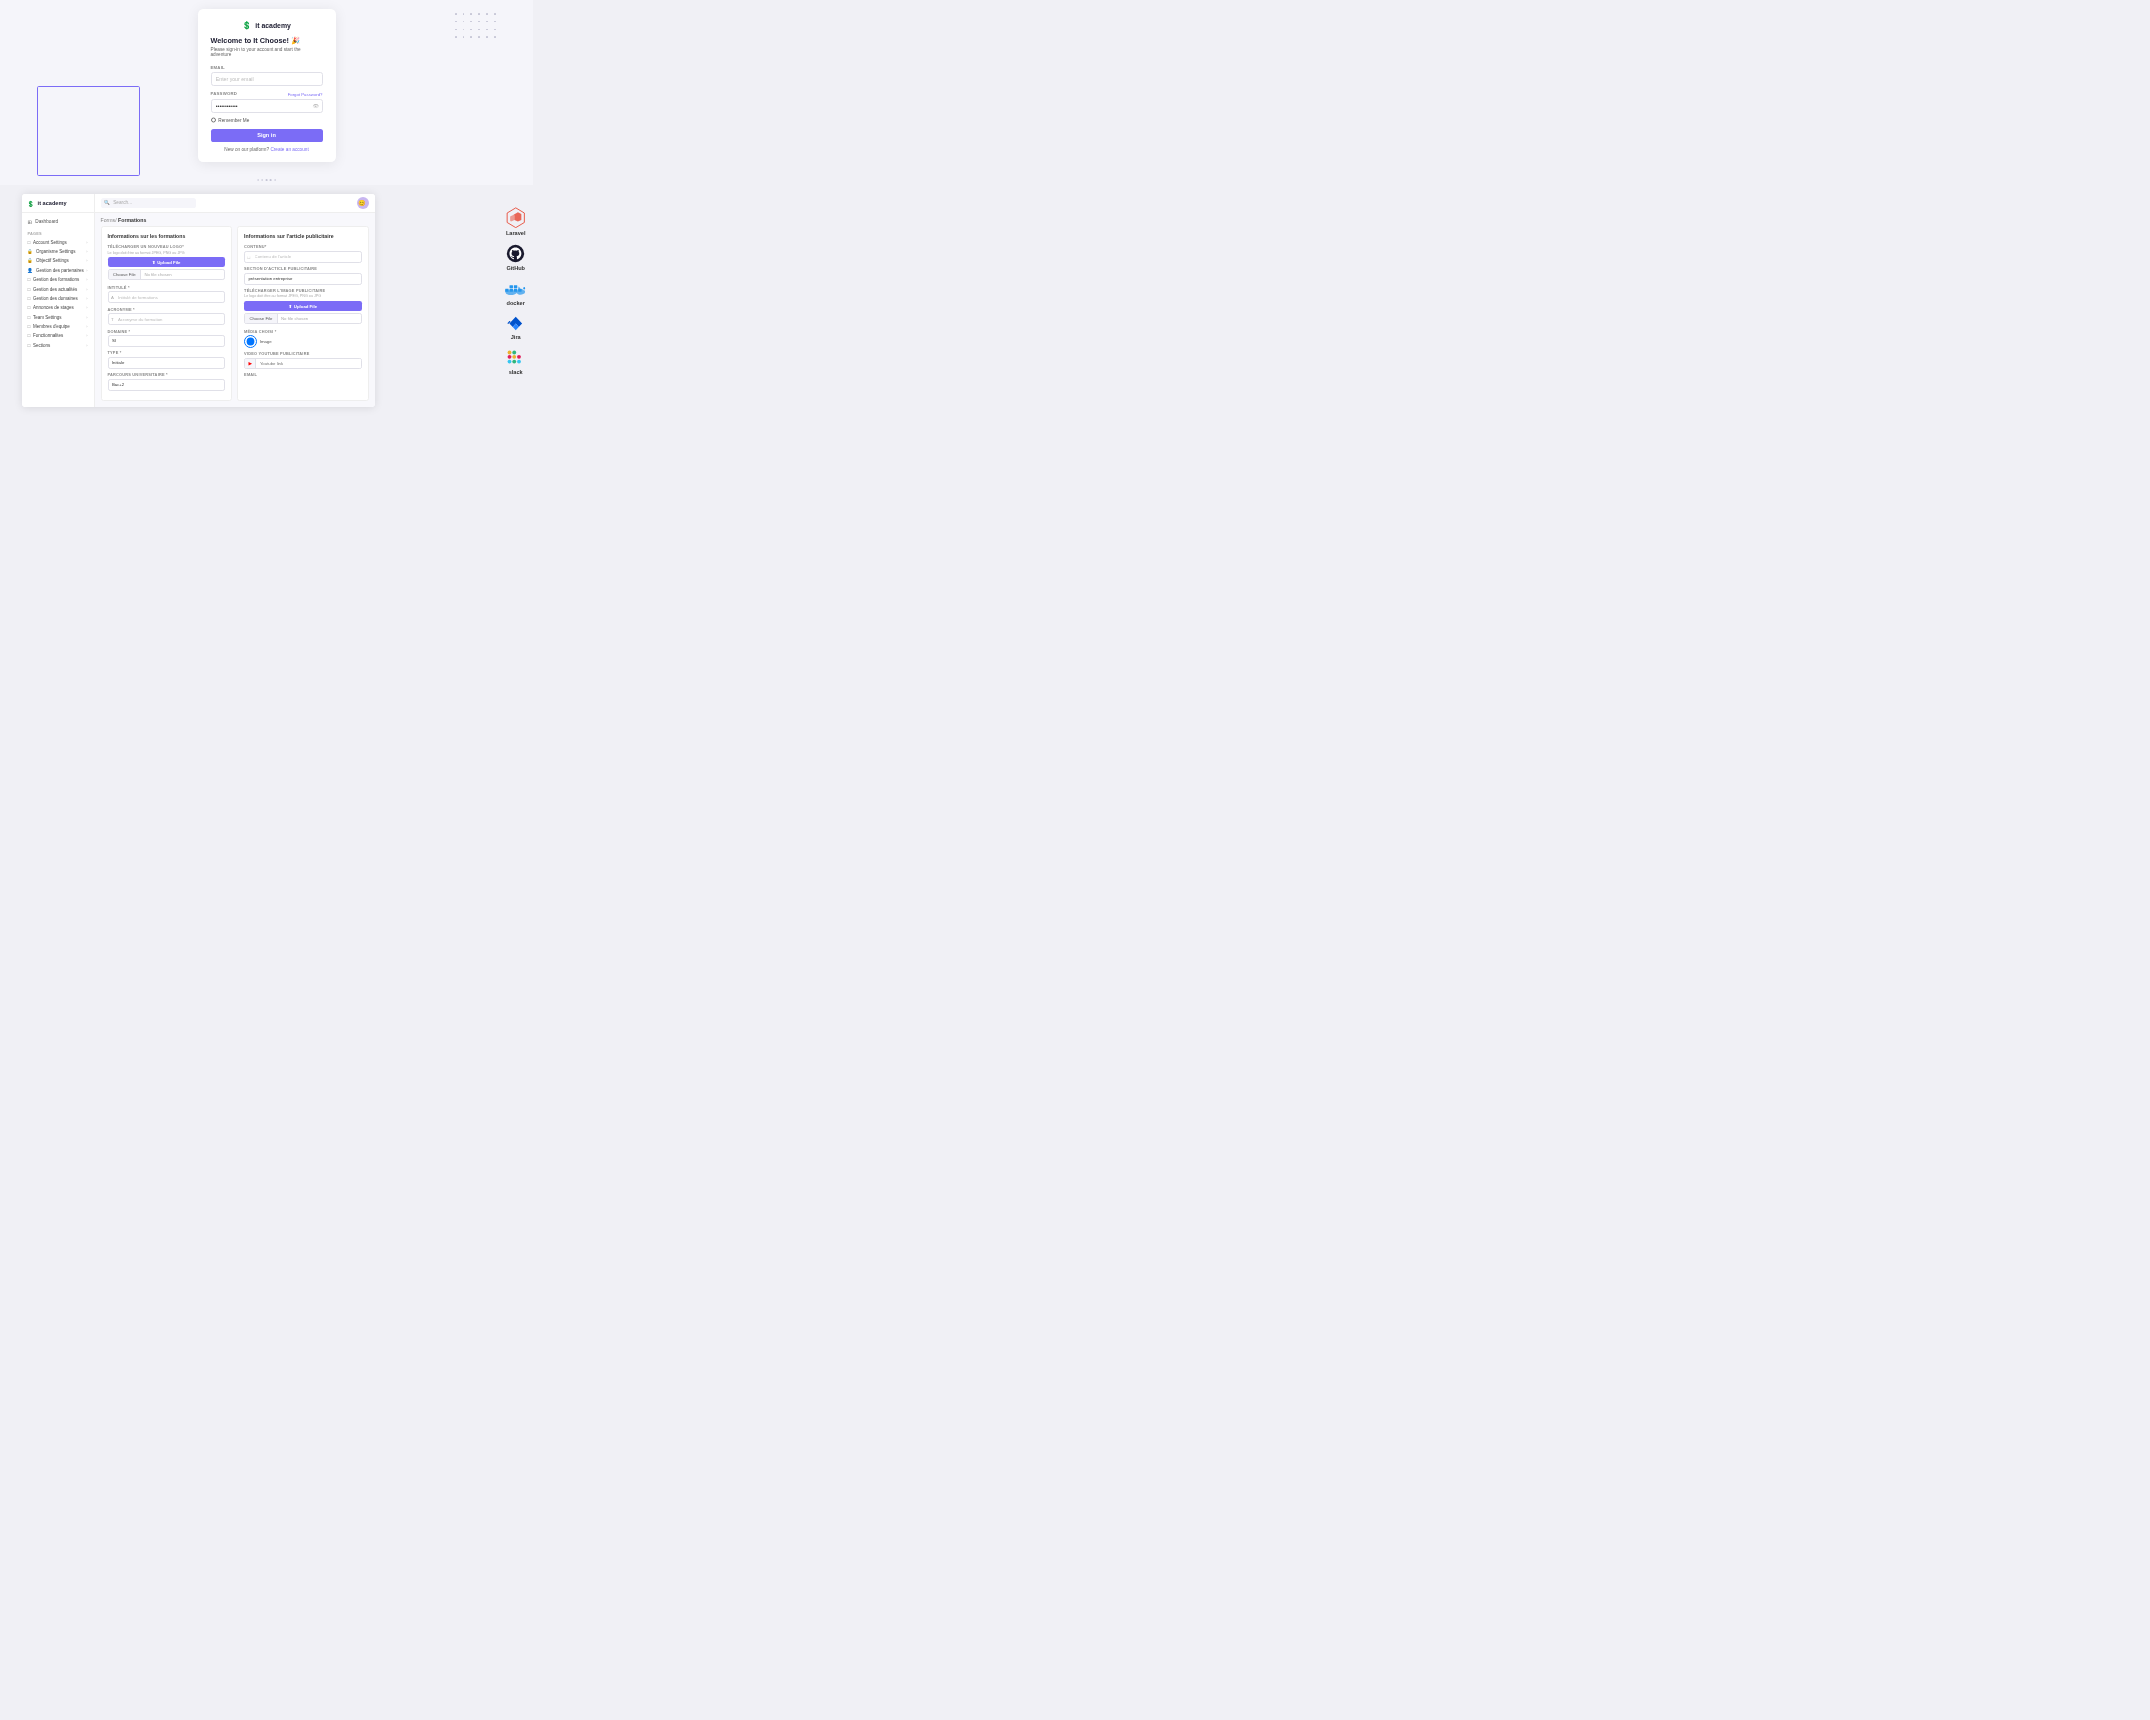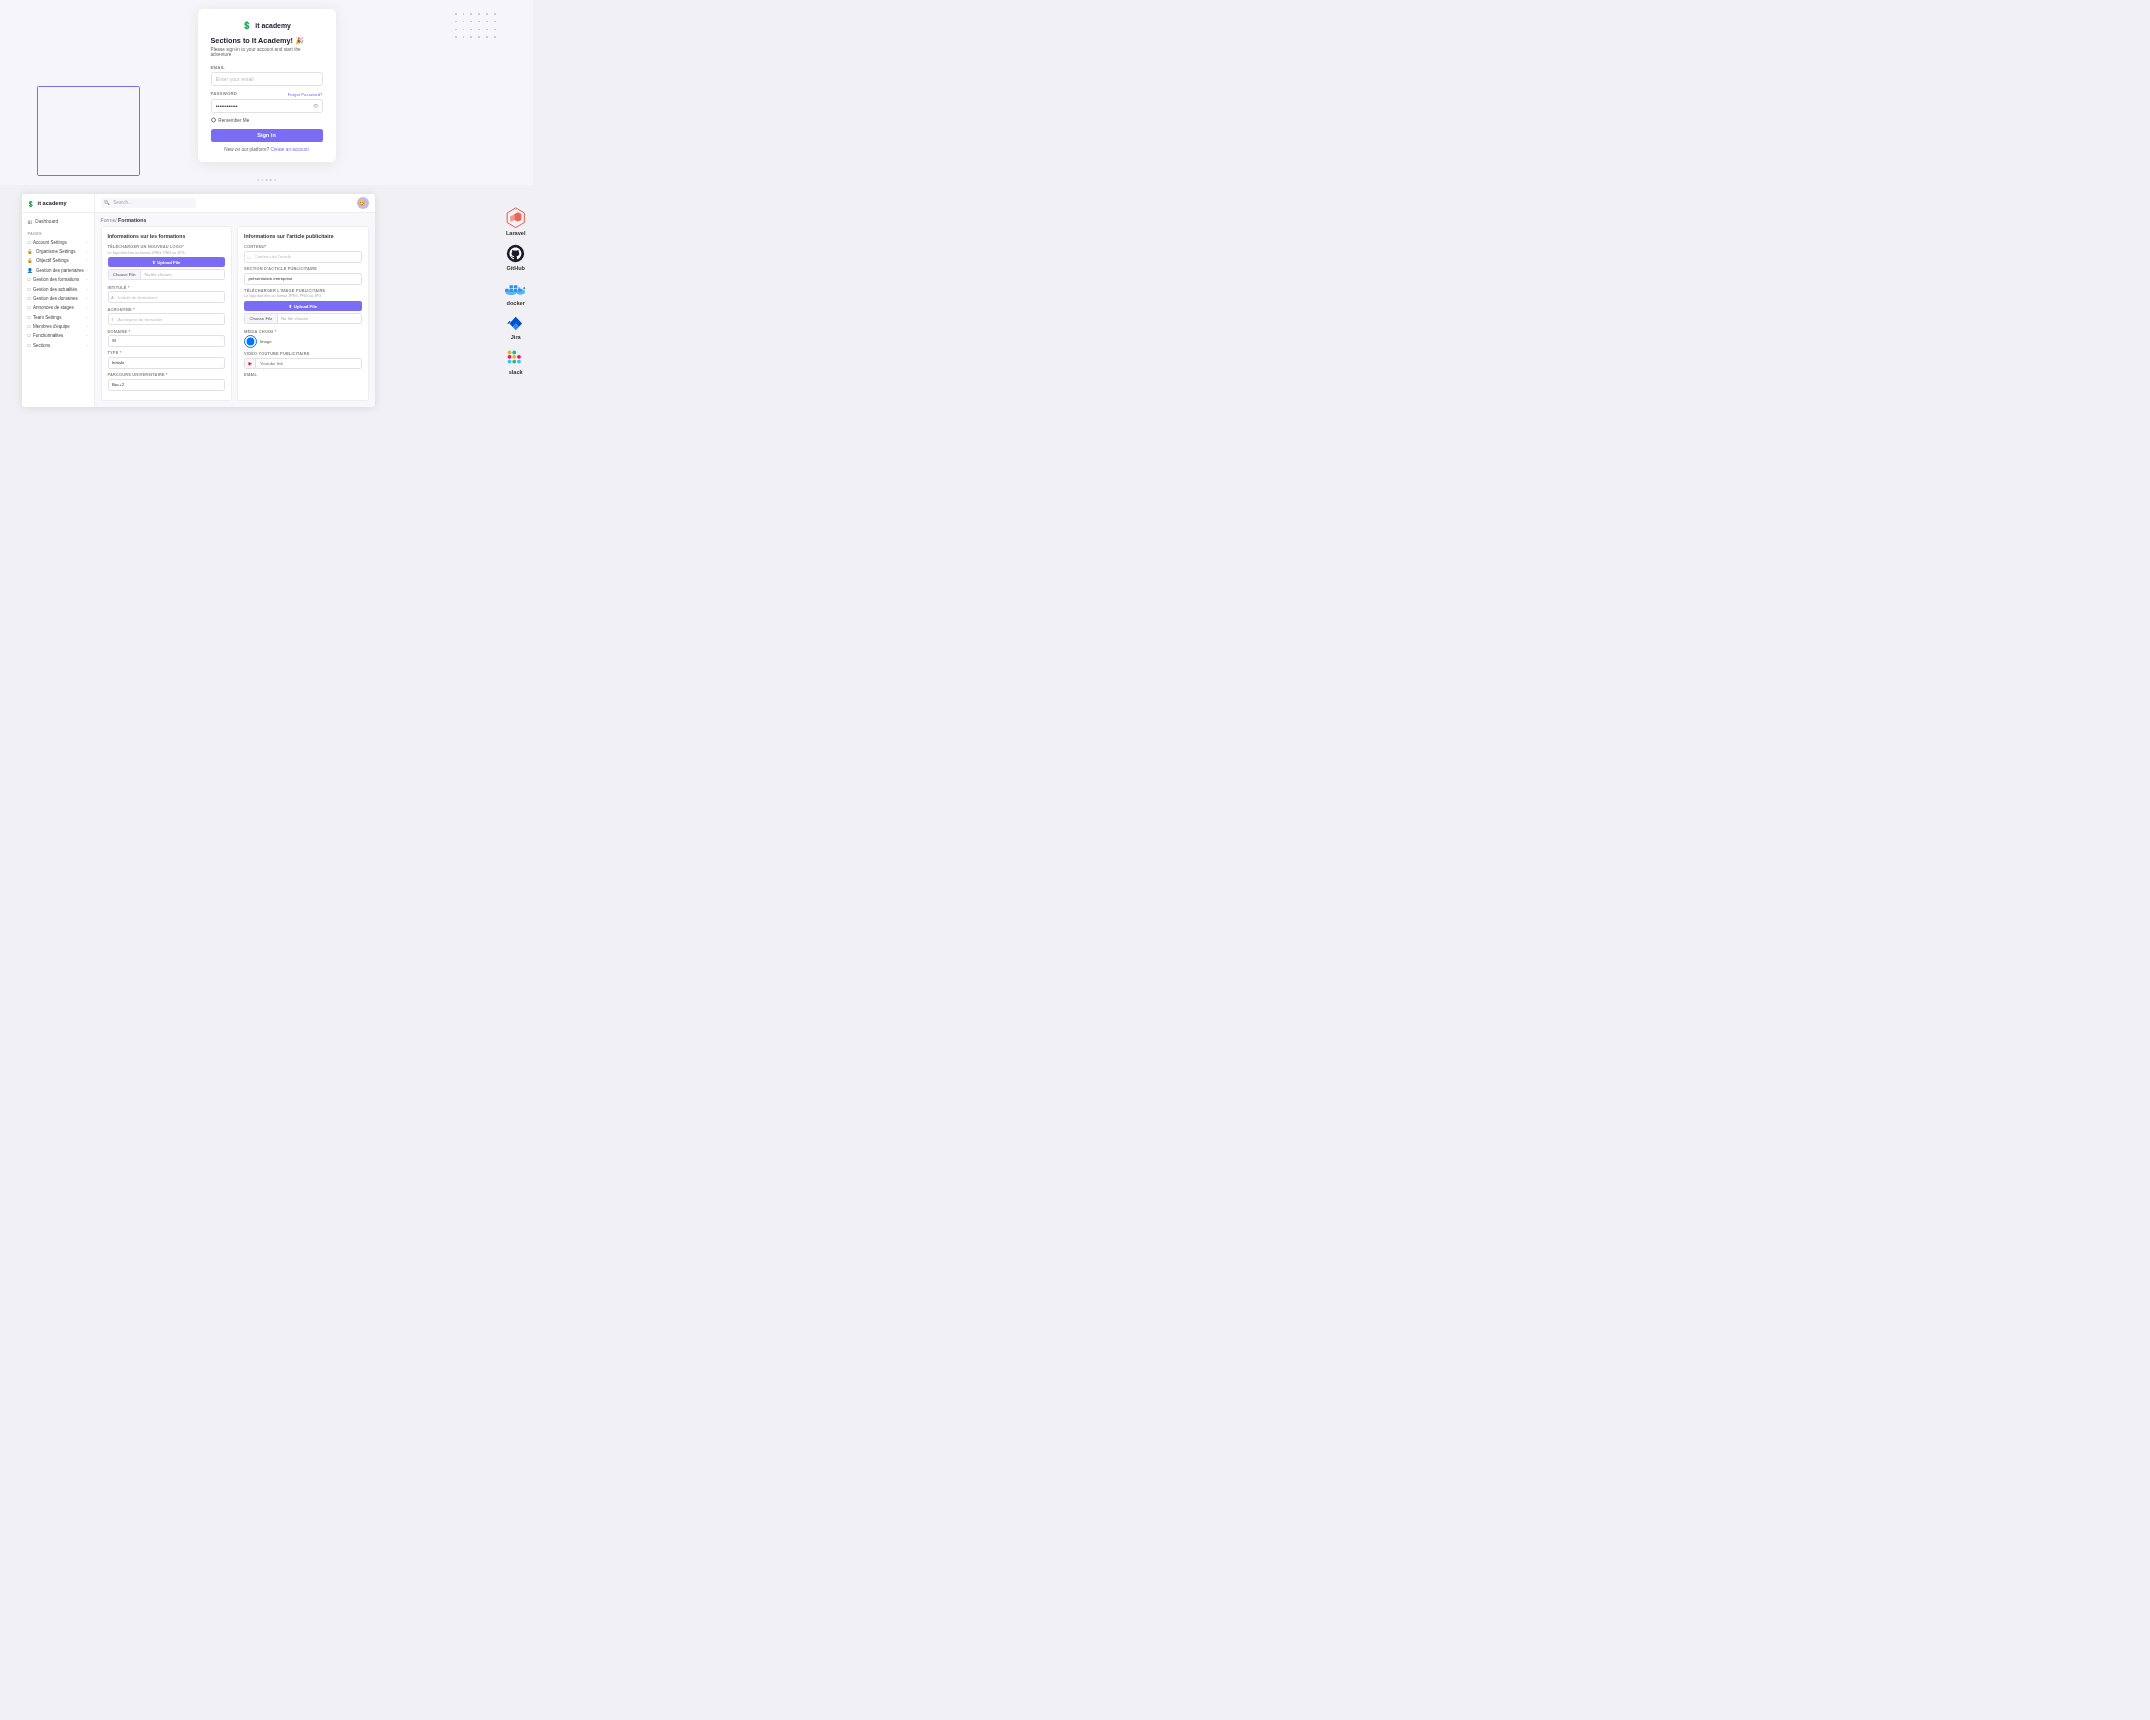--- a/index.html
+++ b/index.html
@@ -545,21 +545,21 @@
       <span></span>
   </div>
 
   <div class="blue-border-box"></div>
 
   <div class="login-card">
     <div class="login-logo">
       <span class="logo-icon">💲</span>
       <span class="logo-text">it academy</span>
     </div>
-    <div class="login-title">Sections to It Academy! 🎉</div>
+    <div class="login-title">Welcome to It Choose! 🎉</div>
     <div class="login-subtitle">Please sign-in to your account and start the adventure</div>
 
     <label class="form-label">EMAIL</label>
     <input class="form-input" type="email" placeholder="Enter your email" style="">
 
     <div class="password-row">
       <label class="form-label">PASSWORD</label>
       <a class="forgot-link">Forgot Password?</a>
     </div>
     <div class="password-wrapper">

